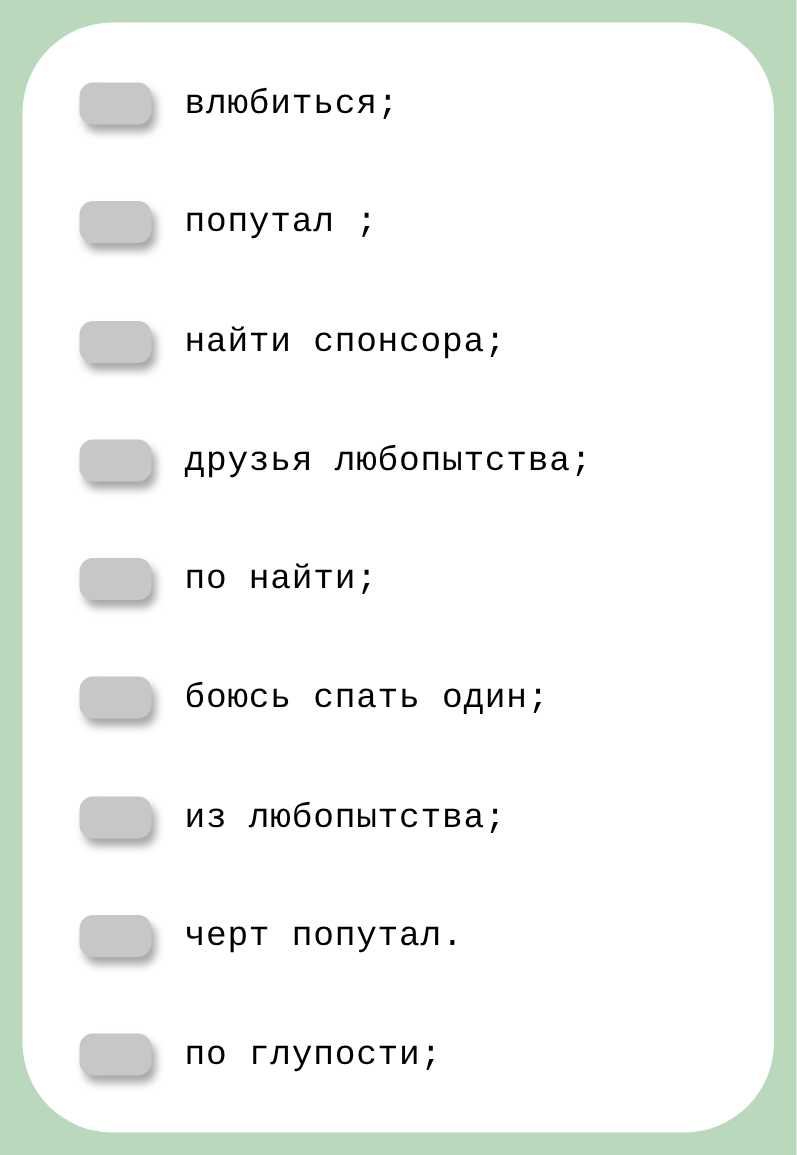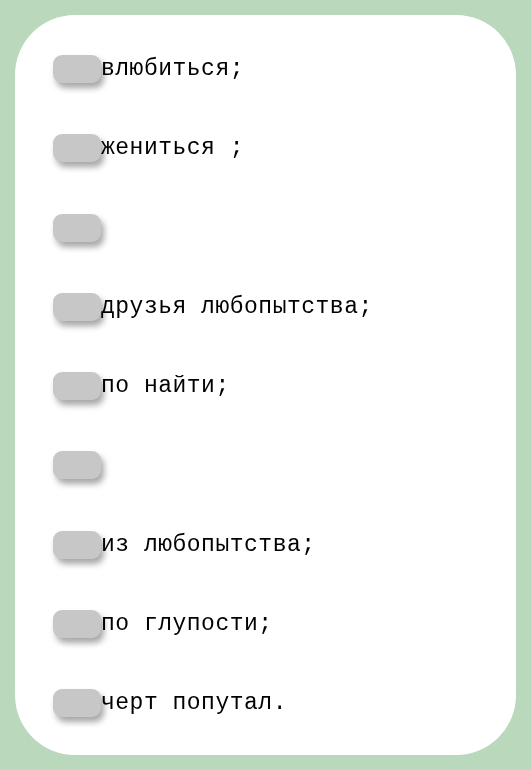--- a/index.html
+++ b/index.html
@@ -22,20 +22,21 @@
       height: 740px;
       border-radius: 60px;
       padding: 40px 28px 38px 38px;
       display: flex;
       flex-direction: column;
       justify-content: space-between;
     }
     .row {
       display: flex;
       align-items: center;
+      gap: 22px;
     }
     .chip {
       width: 48px;
       height: 28px;
       background: #c7c7c7;
       border-radius: 9px;
       box-shadow: 3px 5px 6px rgba(0,0,0,0.35);
       flex-shrink: 0;
     }
     .label {
@@ -48,41 +49,43 @@
 </head>
 <body>
 
 <div class="card">
   <div class="row">
     <div class="chip"></div>
     <span class="label">влюбиться;</span>
   </div>
   <div class="row">
     <div class="chip"></div>
-    <span class="label">жениться ;</span>
+    <span class="label">попутал ;</span>
   </div>
   <div class="row">
     <div class="chip"></div>
+    <span class="label">найти спонсора;</span>
   </div>
   <div class="row">
     <div class="chip"></div>
     <span class="label">друзья любопытства;</span>
   </div>
   <div class="row">
     <div class="chip"></div>
     <span class="label">по найти;</span>
   </div>
   <div class="row">
     <div class="chip"></div>
+    <span class="label">боюсь спать один;</span>
   </div>
   <div class="row">
     <div class="chip"></div>
     <span class="label">из любопытства;</span>
   </div>
   <div class="row">
     <div class="chip"></div>
-    <span class="label">по глупости;</span>
+    <span class="label">черт попутал.</span>
   </div>
   <div class="row">
     <div class="chip"></div>
-    <span class="label">черт попутал.</span>
+    <span class="label">по глупости;</span>
   </div>
 </div>
 
 </body></html>

